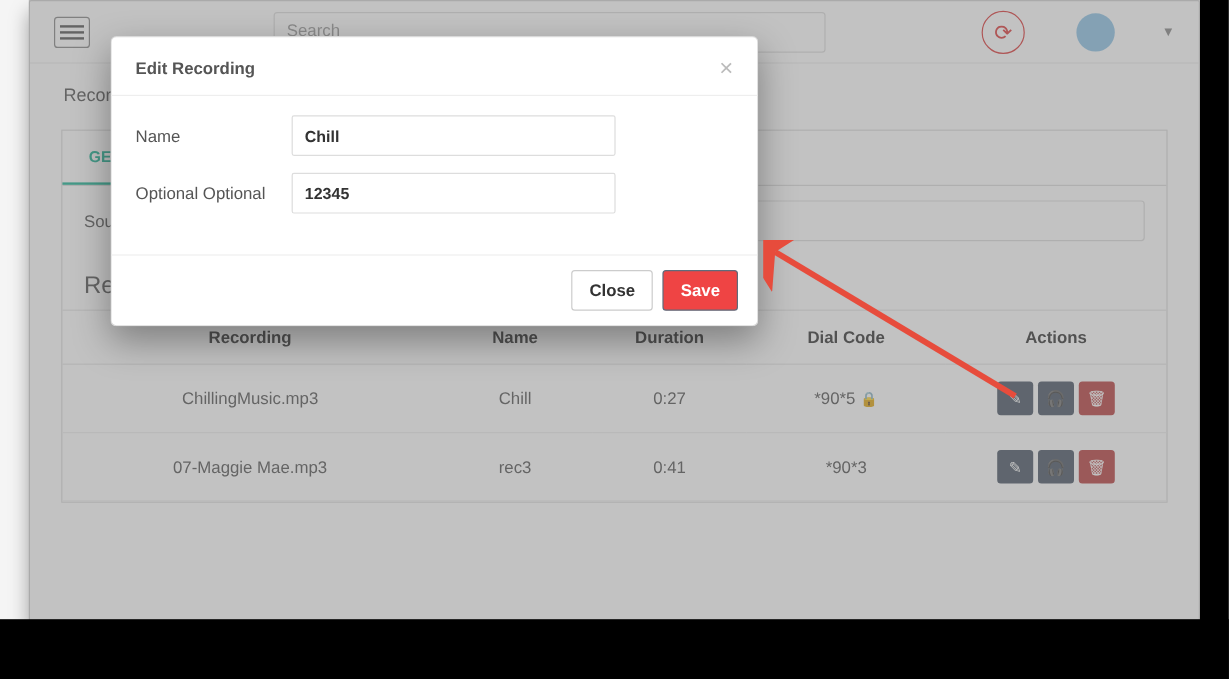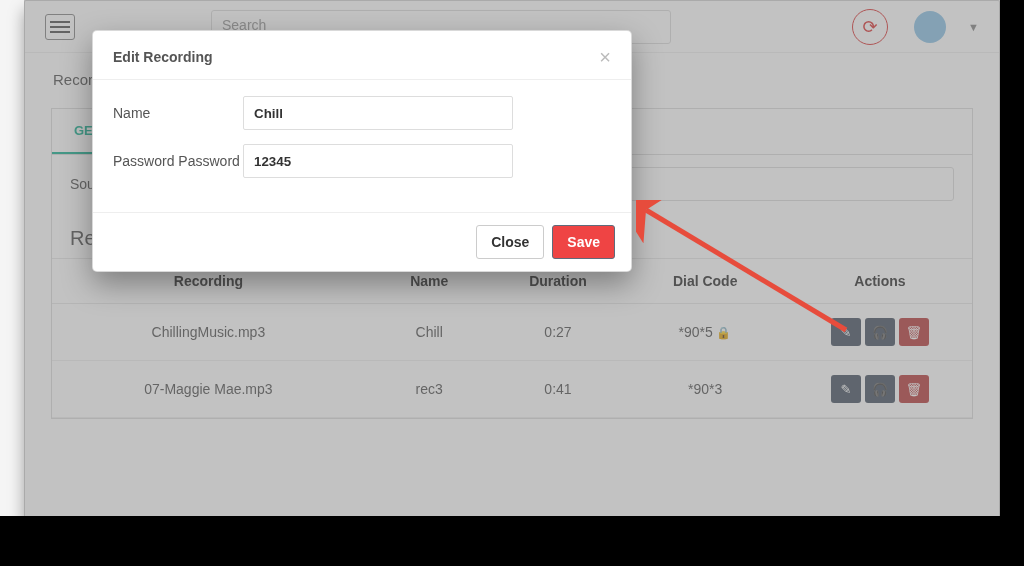--- a/index.html
+++ b/index.html
@@ -33,21 +33,21 @@
     pointer-events: none;
   }
 
   
   .topbar {
     height: 52px;
     display: flex;
     align-items: center;
     padding: 0 20px;
     border-bottom: 1px solid #eee;
-    gap: 16px;
+    gap: 33px;
   }
   .hamburger {
     width: 30px; height: 26px;
     border: 1px solid #888; border-radius: 3px;
     display:flex; flex-direction:column; justify-content:center; gap:3px;
     padding: 0 4px;
   }
   .hamburger div { height:2px; background:#555; }
   .searchbox {
     margin-left: 120px;
@@ -298,21 +298,21 @@
   <div class="modal-header">
     <div class="modal-title">Edit Recording</div>
     <div class="modal-close">×</div>
   </div>
   <div class="modal-body">
     <div class="form-row">
       <label>Name</label>
       <input type="text" value="Chill" style="">
     </div>
     <div class="form-row">
-      <label>Password Password</label>
+      <label>Optional Optional</label>
       <input type="text" value="12345" style="">
     </div>
   </div>
   <div class="modal-footer">
     <button class="btn">Close</button>
     <button class="btn btn-primary">Save</button>
   </div>
 </div>
 
 <svg class="arrow" viewBox="0 0 220 140">

